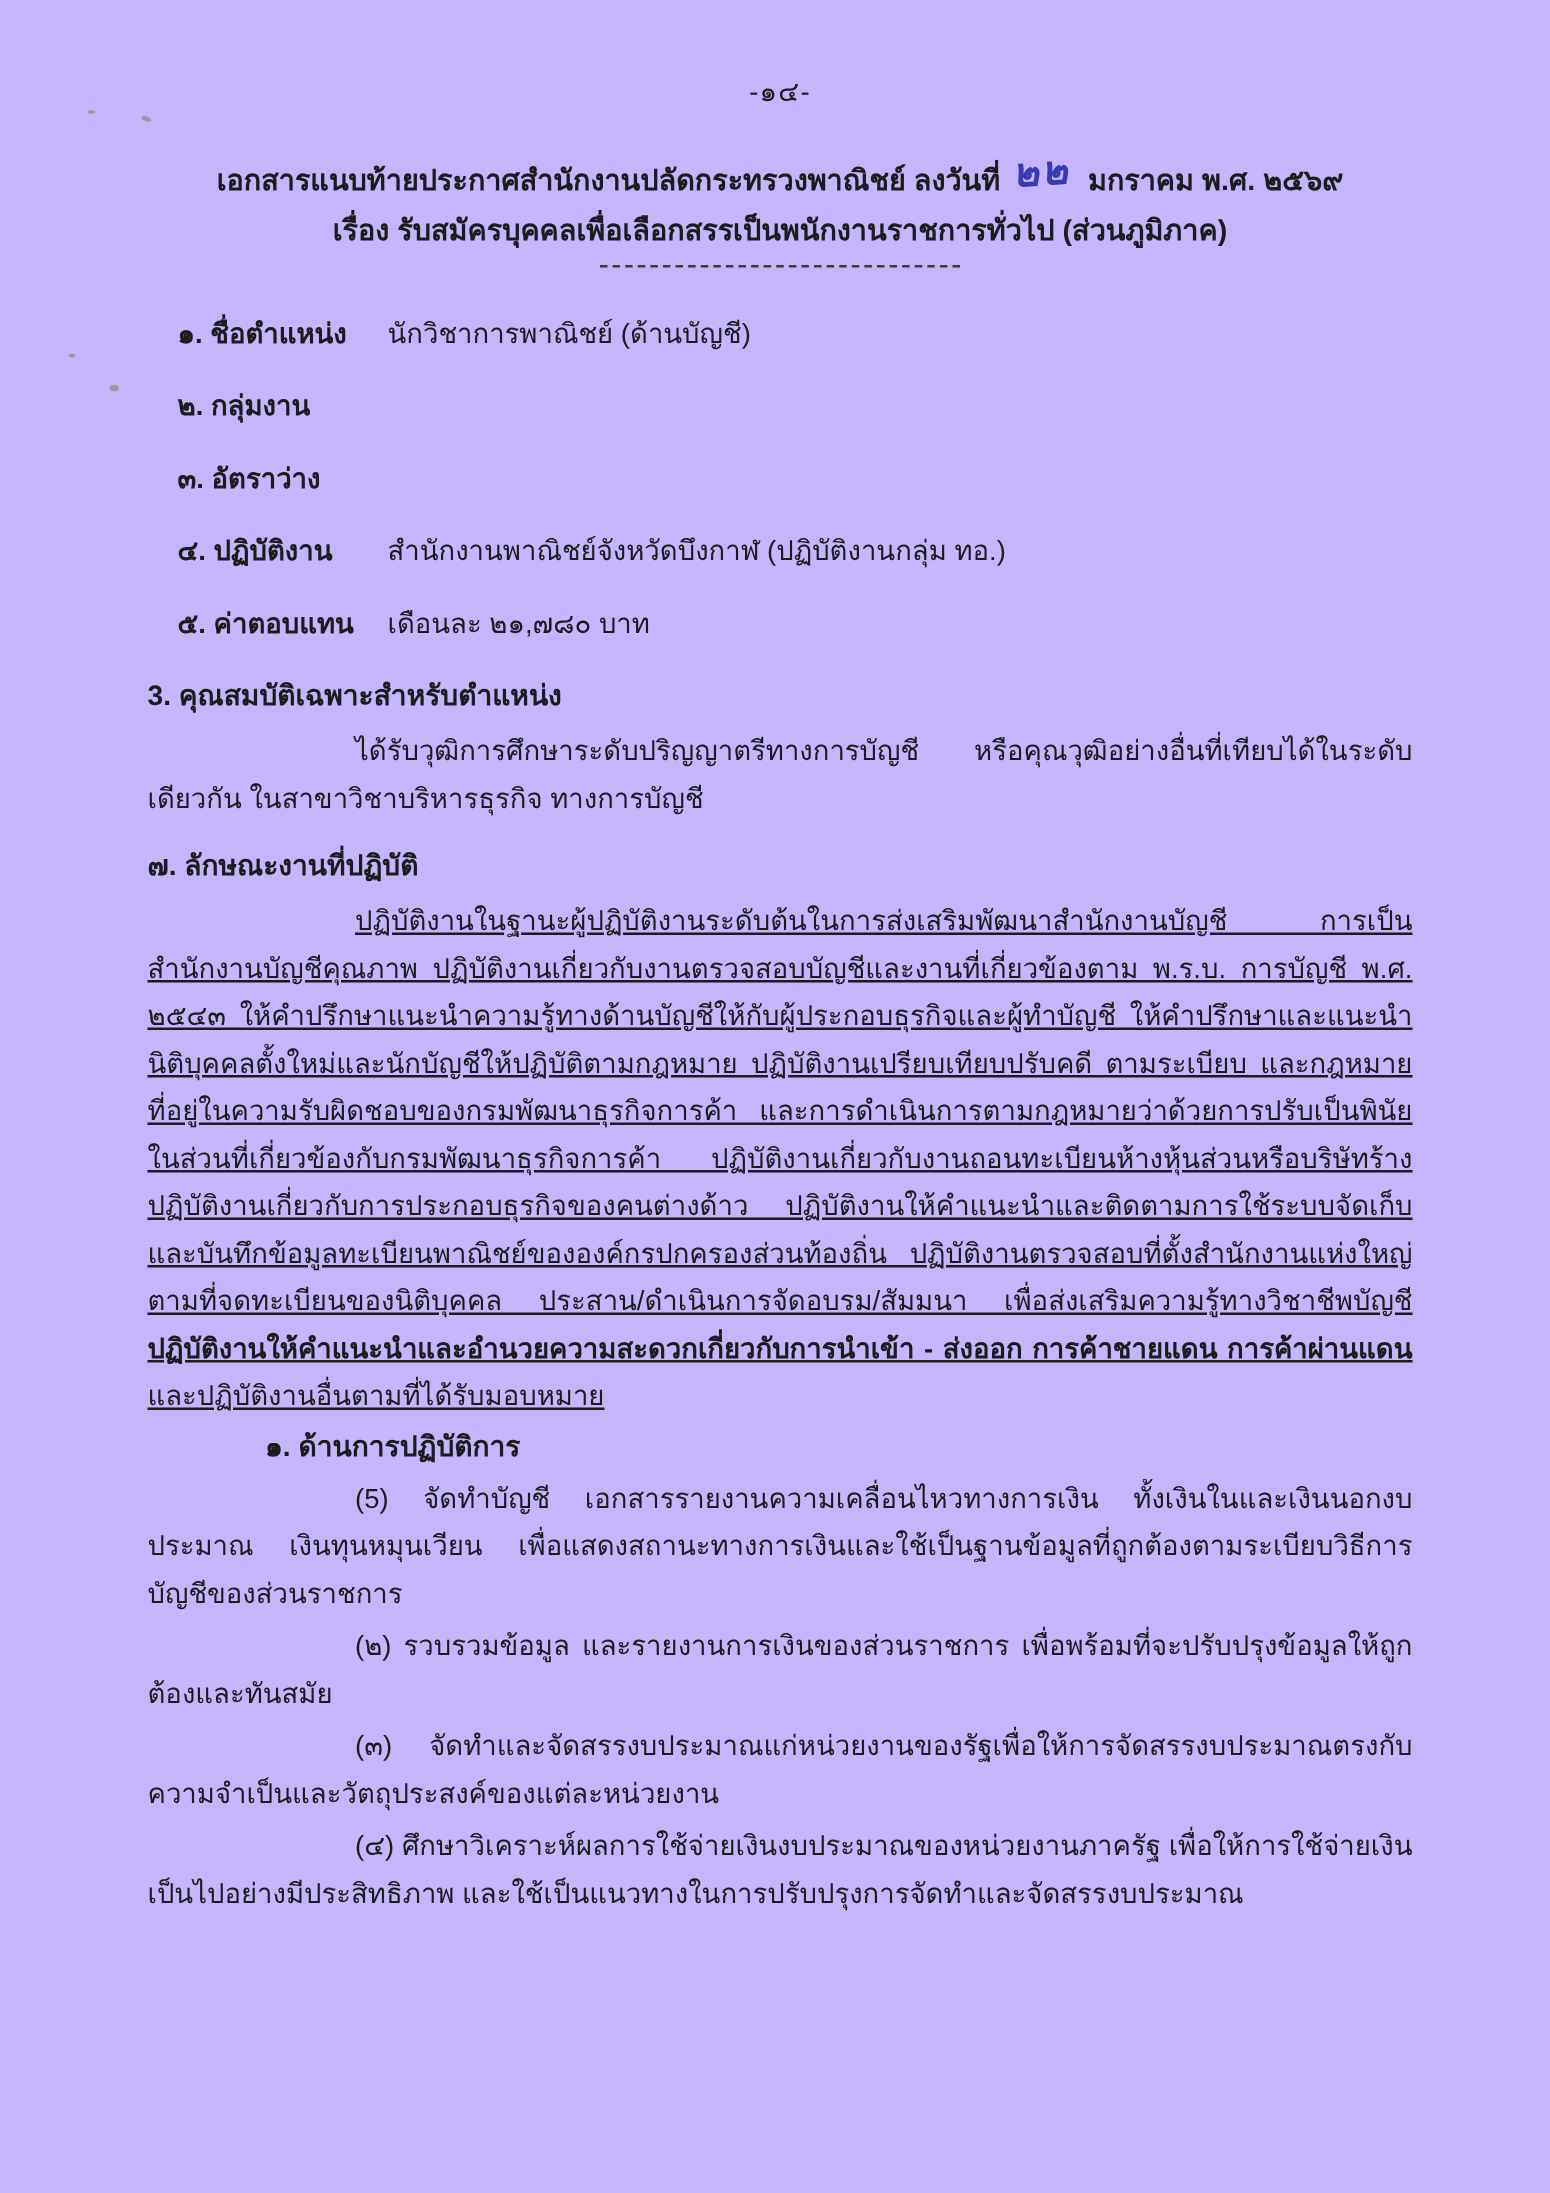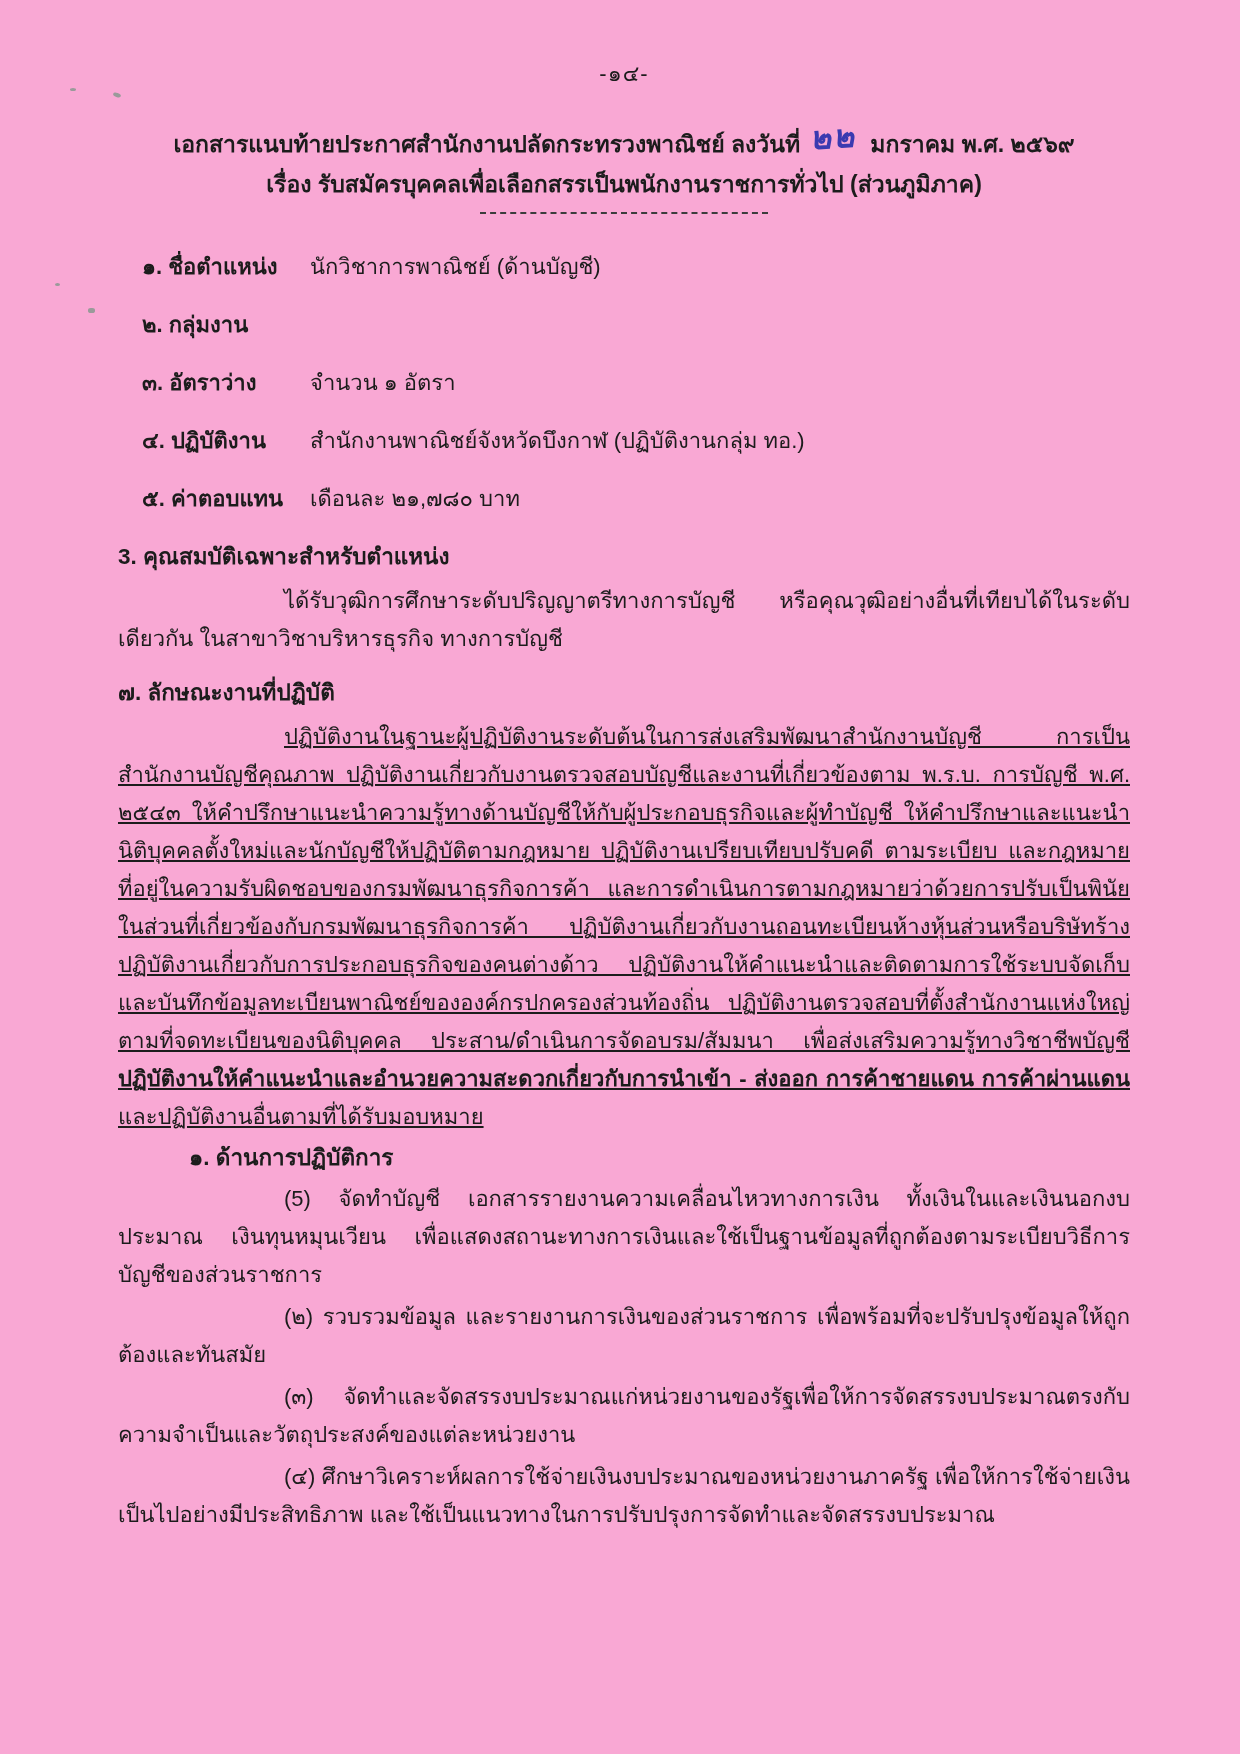--- a/index.html
+++ b/index.html
@@ -1,17 +1,17 @@
 <!DOCTYPE html>
 <html><head>
 <meta charset="utf-8">
 <style>
   html,body{margin:0;padding:0;background:#e8e8e8;}
   .page{
-    width:1240px;height:1754px;background:#f9a8d4;position:relative;
+    width:1240px;height:1754px;background:#c4b5fd;position:relative;
     font-family:"Liberation Sans","DejaVu Sans",sans-serif;
     color:#1c1c1c;margin:0 auto;overflow:hidden;
     box-sizing:border-box;
   }
   .content{padding:56px 110px 0 118px;box-sizing:border-box;}
   .page-number{text-align:center;font-size:22px;letter-spacing:1px;}
   .title-block{text-align:center;margin-top:30px;font-weight:bold;font-size:23px;line-height:40px;}
   .title-line1{white-space:nowrap;}
   .handwritten{
     color:#3a3ab0;font-size:32px;font-weight:bold;font-style:italic;
@@ -25,21 +25,21 @@
   }
   .fields{margin-top:34px;}
   .field-row{display:flex;align-items:center;margin-bottom:21px;padding-left:24px;font-size:22px;line-height:37px;}
   .field-label{font-weight:bold;width:168px;flex:0 0 168px;}
   .field-value{flex:1;}
   .section{margin-top:16px;}
   .section-heading{font-weight:bold;font-size:22.5px;line-height:38px;margin:14px 0 6px 0;}
   p.body-par{font-size:22px;line-height:38px;margin:0 0 4px 0;text-indent:166px;text-align:justify;}
   p.body-par.tight{margin-bottom:0;text-decoration:underline;}
   .bold-seg{font-weight:bold;}
-  .subheading{font-weight:bold;font-size:22.5px;line-height:40px;margin:2px 0 2px 71px;}
+  .subheading{font-weight:bold;font-size:22.5px;line-height:40px;margin:2px 0 2px 94px;}
   .speck{position:absolute;background:#9a9a9a;border-radius:50%;}
   .s1{width:6px;height:3px;left:70px;top:88px;}
   .s2{width:8px;height:4px;left:113px;top:93px;transform:rotate(20deg);}
   .s3{width:5px;height:3px;left:55px;top:283px;}
   .s4{width:7px;height:5px;left:88px;top:308px;border-radius:40%;}
 </style>
 </head>
 <body>
 
 <div class="page">
@@ -63,21 +63,20 @@
     <div class="fields">
       <div class="field-row">
         <span class="field-label">๑. ชื่อตำแหน่ง</span>
         <span class="field-value">นักวิชาการพาณิชย์ (ด้านบัญชี)</span>
       </div>
       <div class="field-row">
         <span class="field-label">๒. กลุ่มงาน</span>
       </div>
       <div class="field-row">
         <span class="field-label">๓. อัตราว่าง</span>
-        <span class="field-value">จำนวน ๑ อัตรา</span>
       </div>
       <div class="field-row">
         <span class="field-label">๔. ปฏิบัติงาน</span>
         <span class="field-value">สำนักงานพาณิชย์จังหวัดบึงกาฬ (ปฏิบัติงานกลุ่ม ทอ.)</span>
       </div>
       <div class="field-row">
         <span class="field-label">๕. ค่าตอบแทน</span>
         <span class="field-value">เดือนละ  ๒๑,๗๘๐ บาท</span>
       </div>
     </div>

